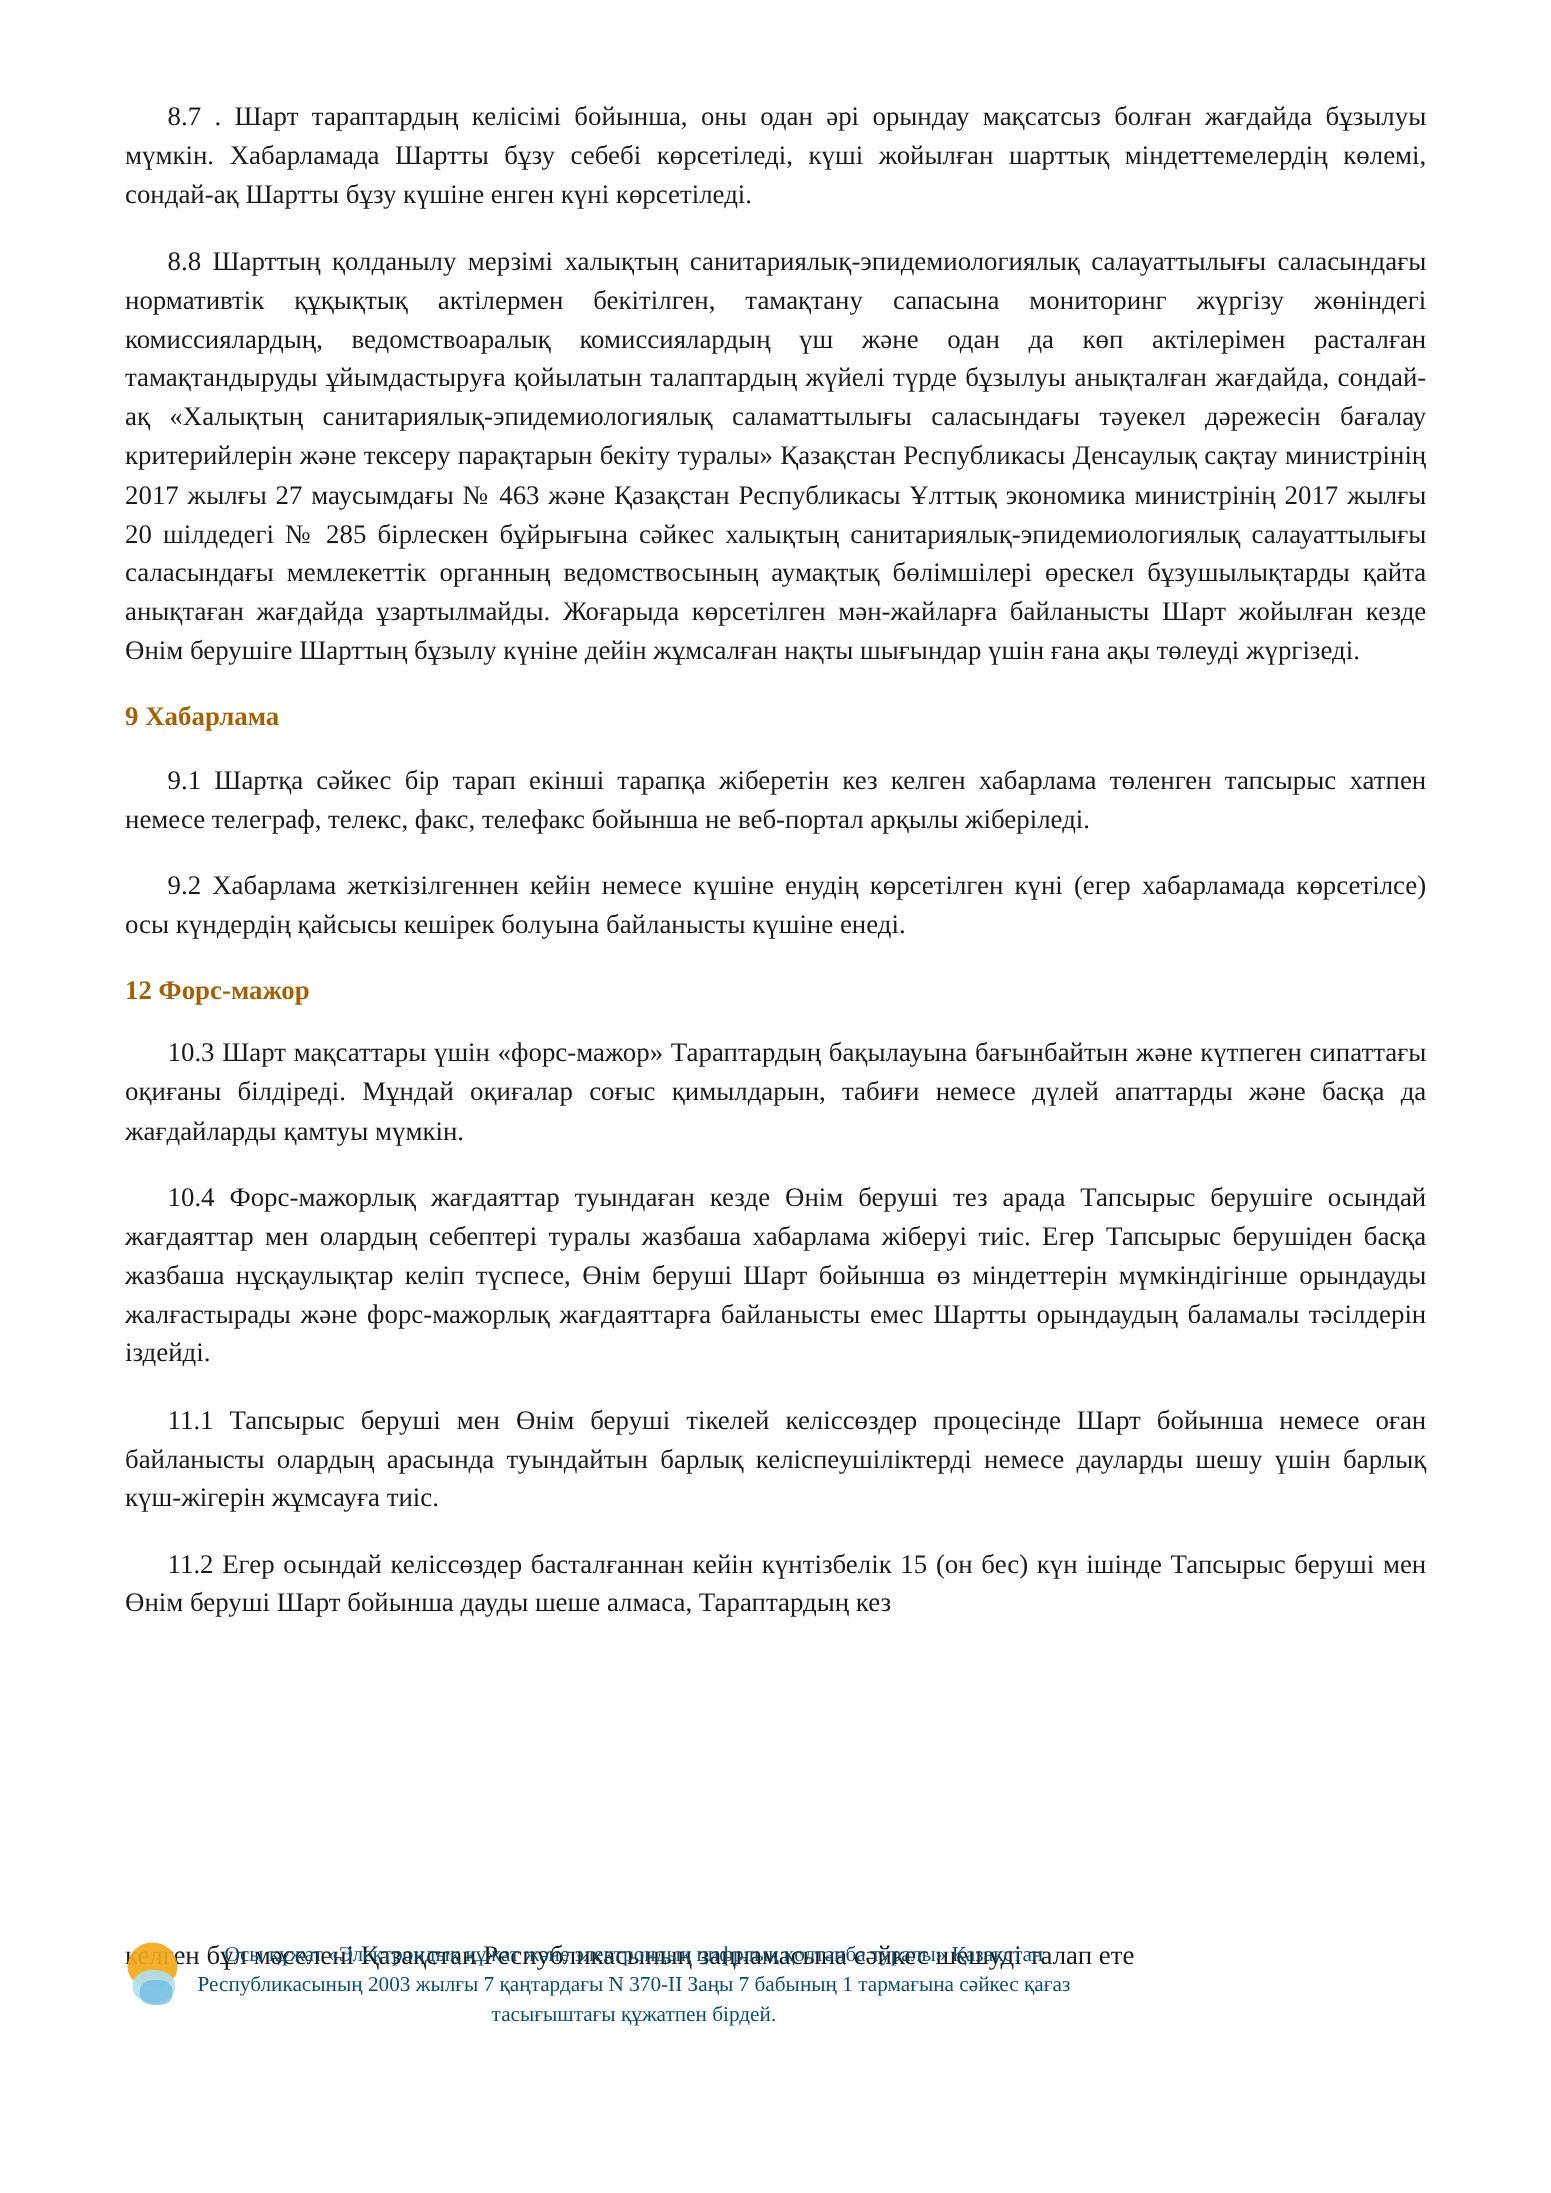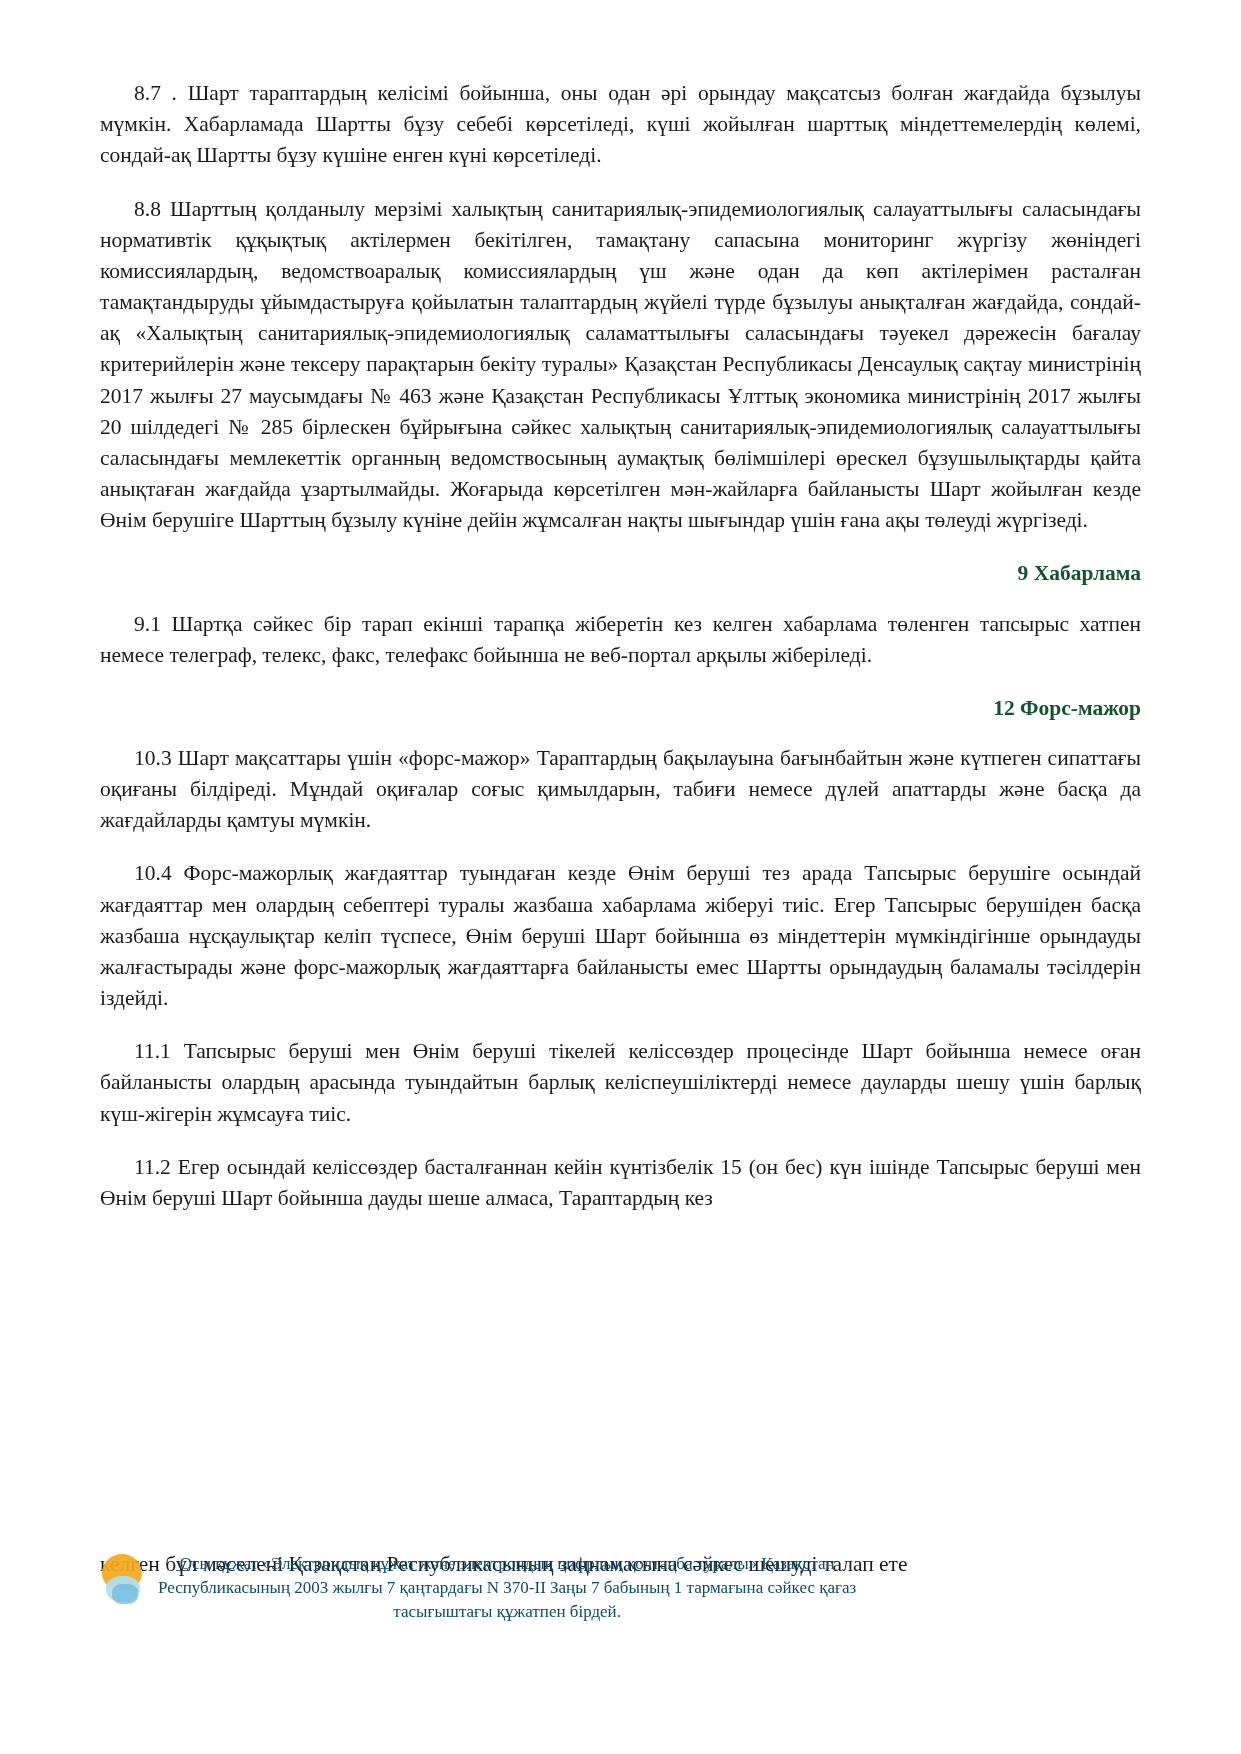--- a/index.html
+++ b/index.html
@@ -26,23 +26,23 @@
     font-size: 21.5px;
     line-height: 1.45;
     text-align: justify;
     text-indent: 34px;
     color: #1a1a1a;
   }
   h2.heading {
     margin: 0 0 20px 0;
     font-size: 21.5px;
     line-height: 1.4;
-    text-align: right;
+    text-align: left;
     font-weight: bold;
-    color: #14532d;
+    color: #a16207;
   }
   .footer {
     position: absolute;
     left: 100px;
     right: 90px;
     bottom: 44px;
     display: flex;
     align-items: flex-start;
     gap: 12px;
   }
@@ -108,20 +108,21 @@
 <body>
 
 <div class="page">
 
   <p class="para">8.7 . Шарт тараптардың келісімі бойынша, оны одан әрі орындау мақсатсыз болған жағдайда бұзылуы мүмкін. Хабарламада Шартты бұзу себебі көрсетіледі, күші жойылған шарттық міндеттемелердің көлемі, сондай-ақ Шартты бұзу күшіне енген күні көрсетіледі.</p>
   <p class="para">8.8 Шарттың қолданылу мерзімі халықтың санитариялық-эпидемиологиялық салауаттылығы саласындағы нормативтік құқықтық актілермен бекітілген, тамақтану сапасына мониторинг жүргізу жөніндегі комиссиялардың, ведомствоаралық комиссиялардың үш және одан да көп актілерімен расталған тамақтандыруды ұйымдастыруға қойылатын талаптардың жүйелі түрде бұзылуы анықталған жағдайда, сондай-ақ «Халықтың санитариялық-эпидемиологиялық саламаттылығы саласындағы тәуекел дәрежесін бағалау критерийлерін және тексеру парақтарын бекіту туралы» Қазақстан Республикасы Денсаулық сақтау министрінің 2017 жылғы 27 маусымдағы № 463 және Қазақстан Республикасы Ұлттық экономика министрінің 2017 жылғы 20 шілдедегі № 285 бірлескен бұйрығына сәйкес халықтың санитариялық-эпидемиологиялық салауаттылығы саласындағы мемлекеттік органның ведомствосының аумақтық бөлімшілері өрескел бұзушылықтарды қайта анықтаған жағдайда ұзартылмайды. Жоғарыда көрсетілген мән-жайларға байланысты Шарт жойылған кезде Өнім берушіге Шарттың бұзылу күніне дейін жұмсалған нақты шығындар үшін ғана ақы төлеуді жүргізеді.</p>
 
   <h2 class="heading">9 Хабарлама</h2>
 
   <p class="para">9.1 Шартқа сәйкес бір тарап екінші тарапқа жіберетін кез келген хабарлама төленген тапсырыс хатпен немесе телеграф, телекс, факс, телефакс бойынша не веб-портал арқылы жіберіледі.</p>
+  <p class="para">9.2 Хабарлама жеткізілгеннен кейін немесе күшіне енудің көрсетілген күні (егер хабарламада көрсетілсе) осы күндердің қайсысы кешірек болуына байланысты күшіне енеді.</p>
 
   <h2 class="heading">12 Форс-мажор</h2>
 
   <p class="para">10.3 Шарт мақсаттары үшін «форс-мажор» Тараптардың бақылауына бағынбайтын және күтпеген сипаттағы оқиғаны білдіреді. Мұндай оқиғалар соғыс қимылдарын, табиғи немесе дүлей апаттарды және басқа да жағдайларды қамтуы мүмкін.</p>
   <p class="para">10.4 Форс-мажорлық жағдаяттар туындаған кезде Өнім беруші тез арада Тапсырыс берушіге осындай жағдаяттар мен олардың себептері туралы жазбаша хабарлама жіберуі тиіс. Егер Тапсырыс берушіден басқа жазбаша нұсқаулықтар келіп түспесе, Өнім беруші Шарт бойынша өз міндеттерін мүмкіндігінше орындауды жалғастырады және форс-мажорлық жағдаяттарға байланысты емес Шартты орындаудың баламалы тәсілдерін іздейді.</p>
 
 
   <p class="para">11.1 Тапсырыс беруші мен Өнім беруші тікелей келіссөздер процесінде Шарт бойынша немесе оған байланысты олардың арасында туындайтын барлық келіспеушіліктерді немесе дауларды шешу үшін барлық күш-жігерін жұмсауға тиіс.</p>
   <p class="para">11.2 Егер осындай келіссөздер басталғаннан кейін күнтізбелік 15 (он бес) күн ішінде Тапсырыс беруші мен Өнім беруші Шарт бойынша дауды шеше алмаса, Тараптардың кез</p>
 

